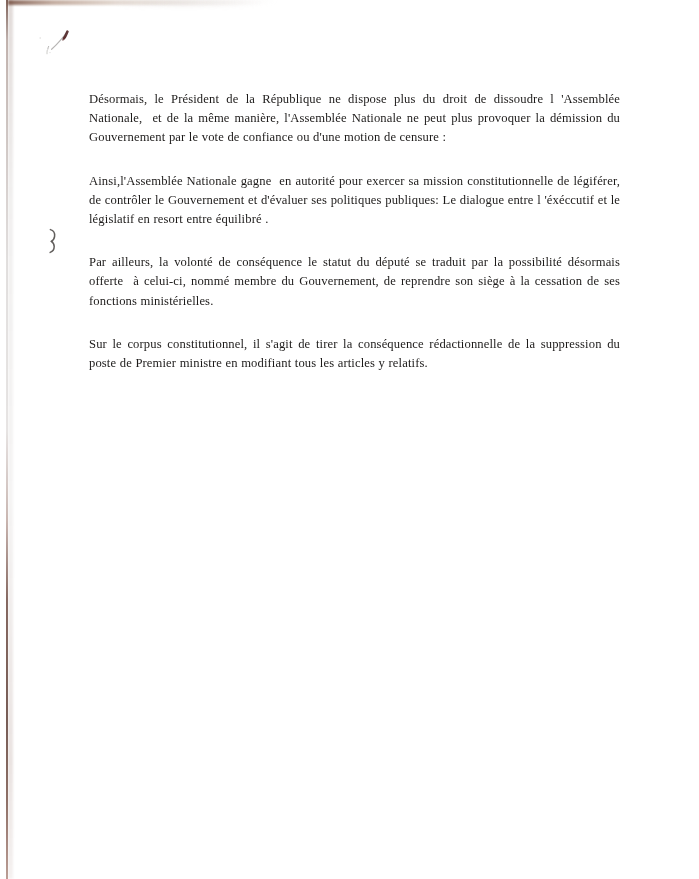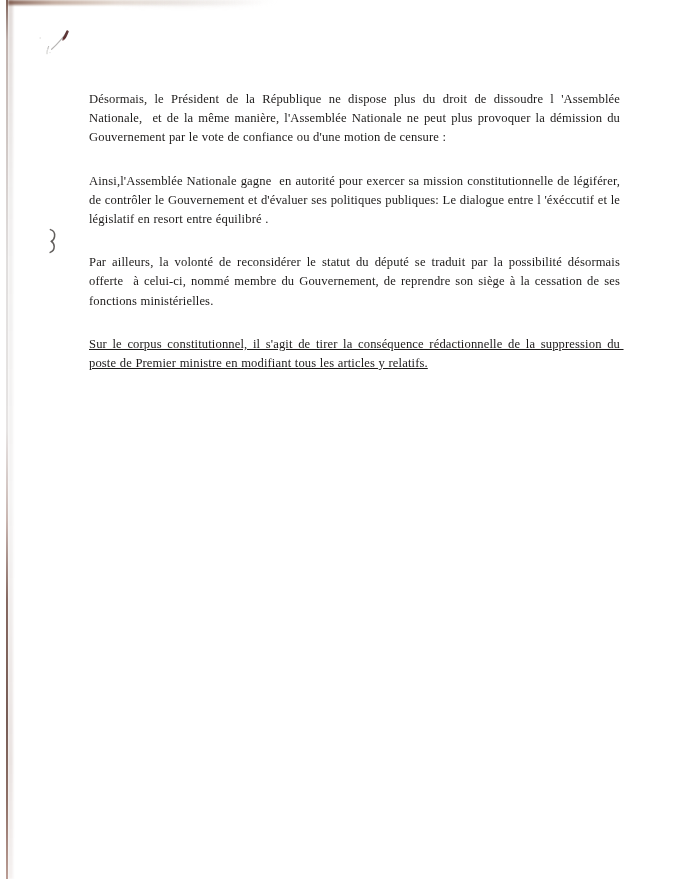--- a/index.html
+++ b/index.html
@@ -153,21 +153,20 @@
     color: #1d1b1a;
     text-align: justify;
     text-justify: inter-word;
     white-space: pre-wrap;
     letter-spacing: 0.01em;
     word-spacing: 0.02em;
   }
 
   .doc-paragraph:last-child {
     margin-bottom: 16px;
-    text-decoration: underline;
   }
 
   
   .doc-body {
     filter: blur(0.12px);
   }
 </style>
 </head>
 <body>
 
@@ -196,17 +195,17 @@
   <div class="pen-mark-brace">
     <svg width="20" height="26" viewBox="0 0 20 26" fill="none" xmlns="http://www.w3.org/2000/svg">
       <path d="M6.4 1.6 C9.4 2.4 11.0 5.0 10.6 8.4 C10.3 11.2 8.6 12.6 7.3 13.3 C8.8 14.2 10.2 15.8 10.2 18.6 C10.2 21.6 8.6 23.6 6.2 24.4" stroke="#4b4846" stroke-width="1.5" stroke-linecap="round" stroke-linejoin="round" opacity="0.88"></path>
       <path d="M7.0 13.2 C7.6 13.2 8.2 13.2 8.6 13.3" stroke="#5c5957" stroke-width="1.1" stroke-linecap="round" opacity="0.6"></path>
     </svg>
   </div>
 
   <div class="doc-body">
     <p class="doc-paragraph">Désormais, le Président de la République ne dispose plus du droit de dissoudre l 'Assemblée Nationale,  et de la même manière, l'Assemblée Nationale ne peut plus provoquer la démission du Gouvernement par le vote de confiance ou d'une motion de censure :</p>
     <p class="doc-paragraph">Ainsi,l'Assemblée Nationale gagne  en autorité pour exercer sa mission constitutionnelle de légiférer, de contrôler le Gouvernement et d'évaluer ses politiques publiques: Le dialogue entre l 'éxéccutif et le législatif en resort entre équilibré .</p>
-    <p class="doc-paragraph">Par ailleurs, la volonté de reconsidérer le statut du député se traduit par la possibilité désormais offerte  à celui-ci, nommé membre du Gouvernement, de reprendre son siège à la cessation de ses fonctions ministérielles.</p>
+    <p class="doc-paragraph">Par ailleurs, la volonté de conséquence le statut du député se traduit par la possibilité désormais offerte  à celui-ci, nommé membre du Gouvernement, de reprendre son siège à la cessation de ses fonctions ministérielles.</p>
     <p class="doc-paragraph">Sur le corpus constitutionnel, il s'agit de tirer la conséquence rédactionnelle de la suppression du poste de Premier ministre en modifiant tous les articles y relatifs.</p>
   </div>
 
 </div>
 
 </body></html>

